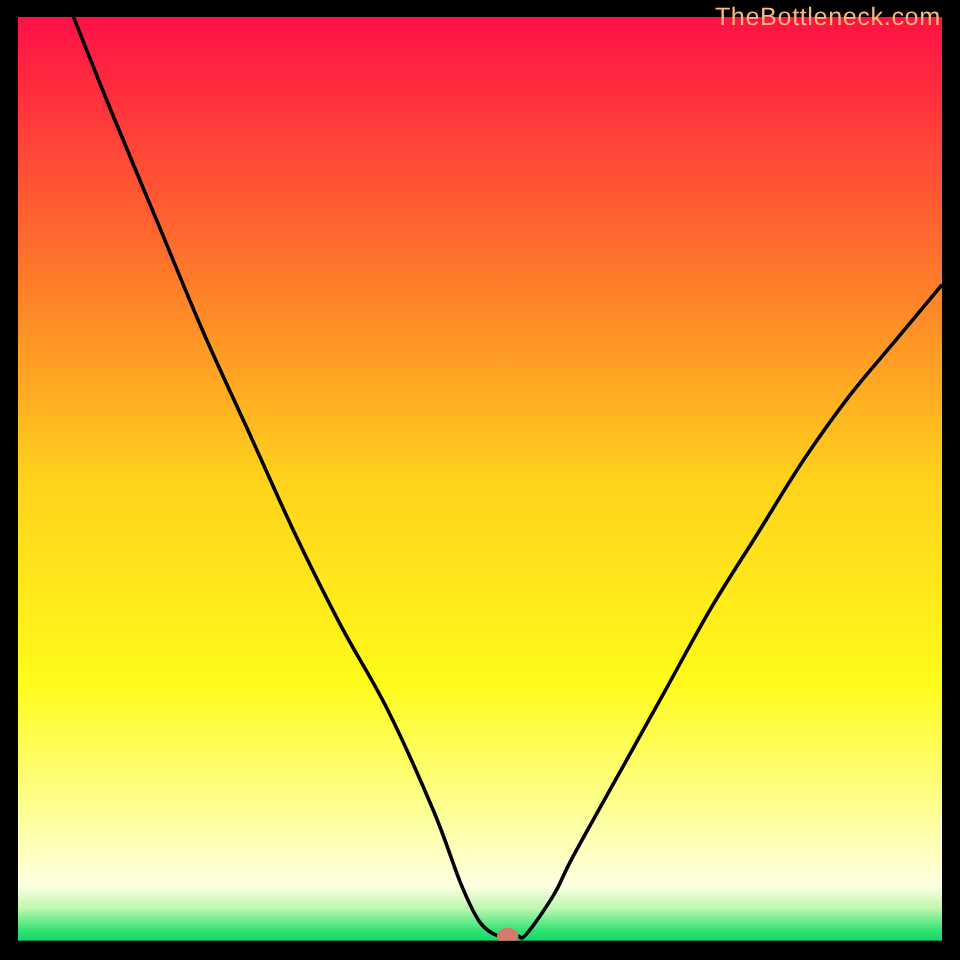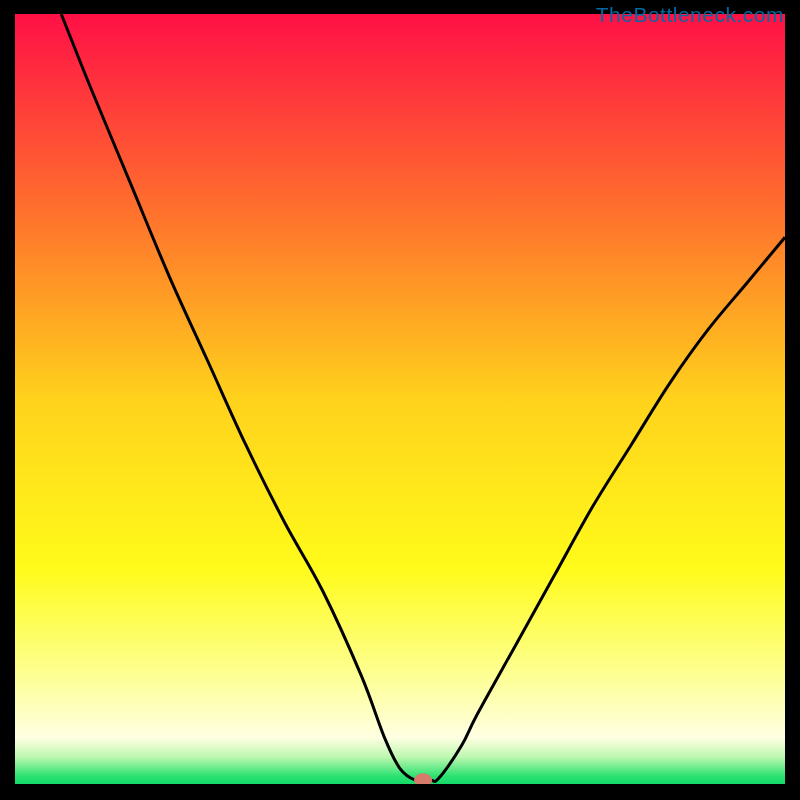--- a/index.html
+++ b/index.html
@@ -14,21 +14,21 @@
   .frame {
     width: 800px;
     height: 800px;
     position: relative;
     background: #000;
   }
   .watermark {
     position: absolute;
     top: 3px;
     right: 16px;
-    color: #0369a1;
+    color: #fdba74;
     font-size: 21px;
     font-weight: 500;
     letter-spacing: 0.5px;
     z-index: 20;
   }
   .plot {
     position: absolute;
     left: 15px;
     top: 14px;
     width: 770px;

